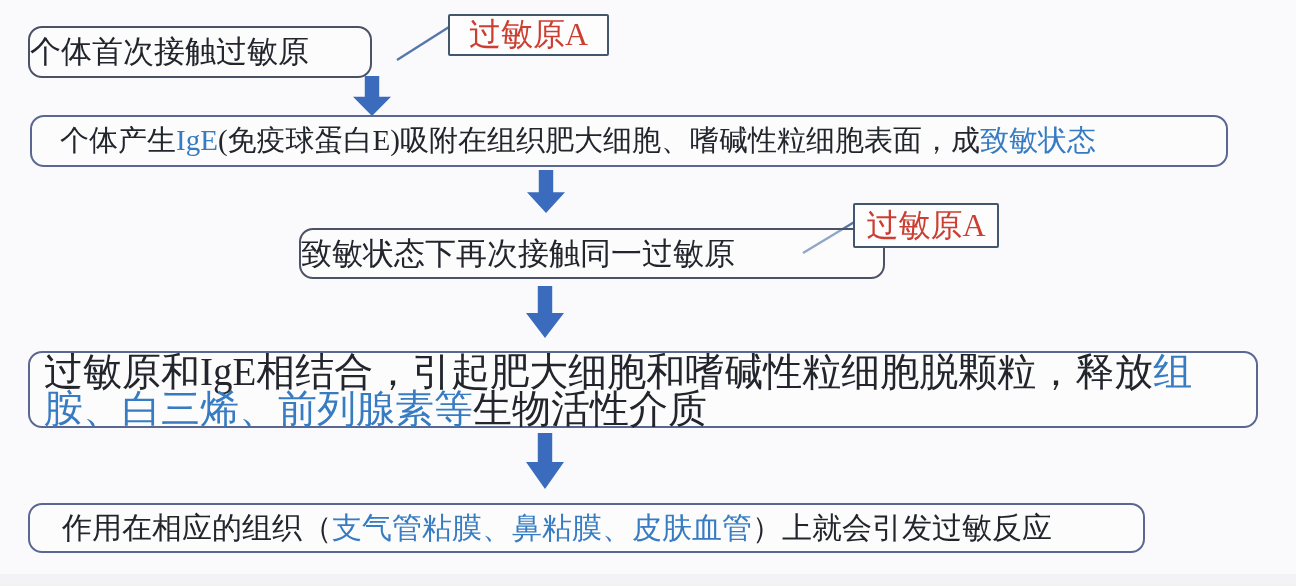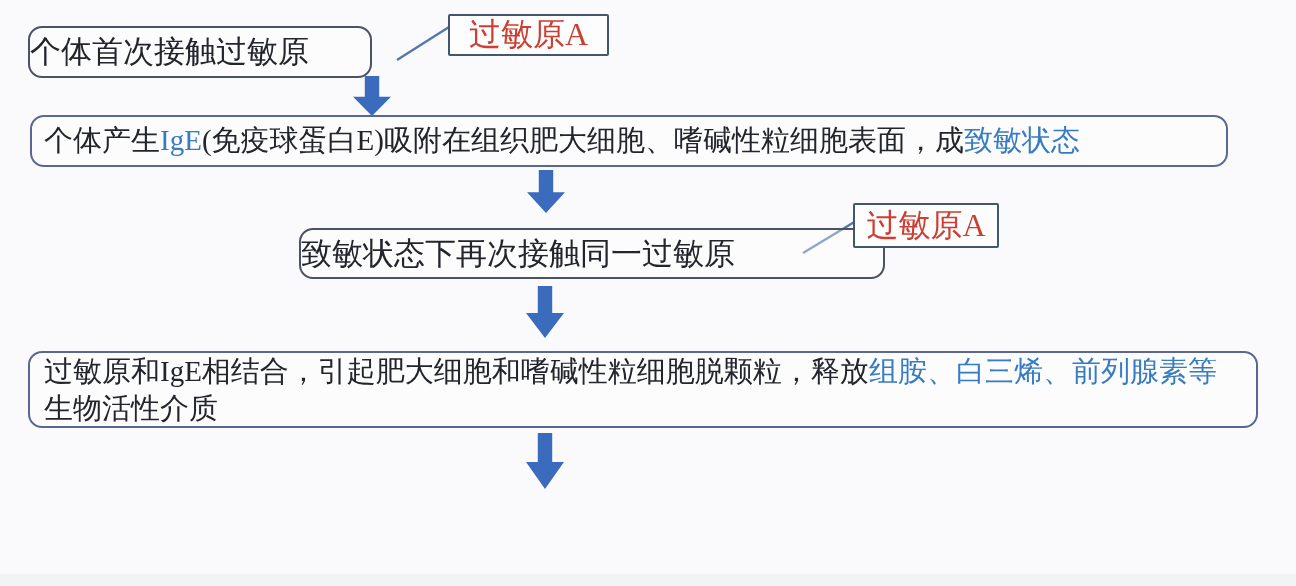--- a/index.html
+++ b/index.html
@@ -16,23 +16,23 @@
     display:flex;align-items:center;
     border:2px solid var(--node_border,#5a6793);
     border-radius:14px;
     color:var(--ink,#23252d);
     background:rgba(255,255,255,0.35);
     box-sizing:border-box;
     white-space:pre-wrap;
   }
   .node .txt{display:inline-block;width:100%;}
   #node1{left:28px;top:26px;width:344px;height:52px;font-size:31px;justify-content:center;border-color:var(--node_border_dark,#4b5265);}
-  #node2{left:30px;top:115px;width:1198px;height:52px;font-size:29px;padding:0 12px;}
+  #node2{left:30px;top:115px;width:1198px;height:52px;font-size:29px;padding:0 28px;}
   #node3{left:299px;top:228px;width:586px;height:51px;font-size:31px;justify-content:center;border-color:var(--node_border_dark,#4b5265);}
-  #node4{left:28px;top:351px;width:1230px;height:77px;font-size:29px;line-height:37px;padding:0 14px;}
+  #node4{left:28px;top:351px;width:1230px;height:77px;font-size:39px;line-height:37px;padding:0 14px;}
   #node5{left:28px;top:503px;width:1117px;height:50px;font-size:30px;padding-left:32px;}
   .tag{
     position:absolute;
     display:flex;align-items:center;justify-content:center;
     border:2px solid var(--tag_border,#42566d);
     background:#fdfdfe;
     color:var(--red,#cc3e31);
     font-size:32px;
     box-sizing:border-box;
     border-radius:2px;
@@ -85,16 +85,19 @@
   </div>
 
   <div class="arrow" id="arrow3"></div>
 
   <div class="node" id="node4">
     <span class="txt"><span style="color: rgb(35, 37, 45);">过敏原和IgE相结合，引起肥大细胞和嗜碱性粒细胞脱颗粒，释放</span><span style="color: rgb(55, 124, 194);">组胺、白三烯、前列腺素等</span><span style="color: rgb(35, 37, 45);">生物活性介质</span></span>
   </div>
 
   <div class="arrow" id="arrow4"></div>
 
+  <div class="node" id="node5">
+    <span class="txt"><span style="color: rgb(35, 37, 45);">作用在相应的组织（</span><span style="color: rgb(55, 124, 194);">支气管粘膜、鼻粘膜、皮肤血管</span><span style="color: rgb(35, 37, 45);">）上就会引发过敏反应</span></span>
+  </div>
 
   <div class="bottom-strip"></div>
 
 </div>
 
 </body></html>

